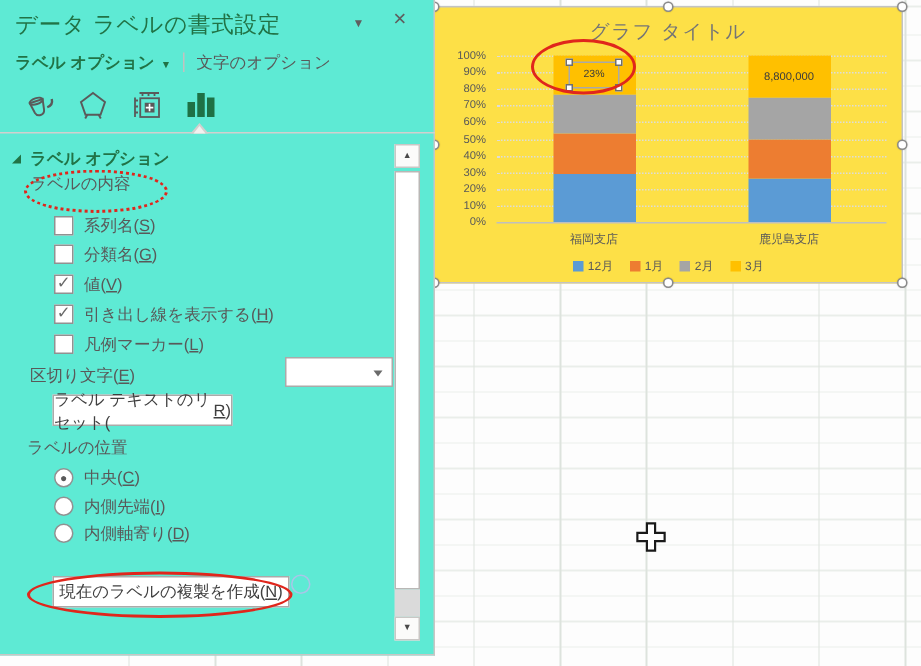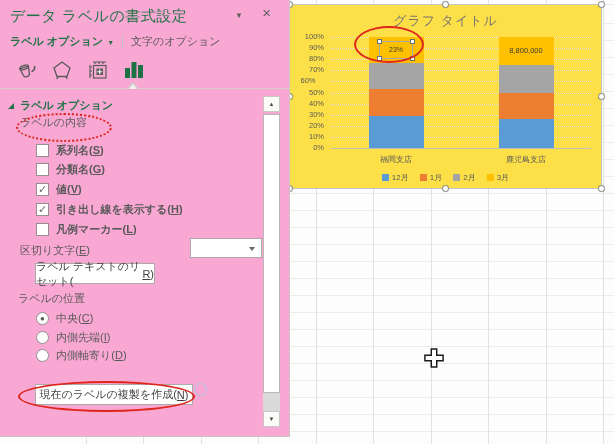--- a/index.html
+++ b/index.html
@@ -13,21 +13,21 @@
     background-color:#fdfdfd;
     background-image:
       repeating-linear-gradient(to right, transparent 0, transparent 56.5px, #dde3dd 56.5px, #dde3dd 57.5px),
       repeating-linear-gradient(to bottom, transparent 0, transparent 16px, #eaeeea 16px, #eaeeea 17px);
     background-position: 29px 0, 0 7px;
   }
 
   
   .pane {
     position:absolute; left:0; top:0; width:290px; height:437px;
-    background:#f9a8d4; border-right:1px solid #c8c6c4; border-bottom:1px solid #c8c6c4;
+    background:#5eead4; border-right:1px solid #c8c6c4; border-bottom:1px solid #c8c6c4;
     z-index:5; font-size:11px;
   }
   .pane-title { position:absolute; left:10px; top:7px; font-size:15px; color:#217346; letter-spacing:.5px; }
   .pane-dd { position:absolute; right:46px; top:11px; font-size:8px; color:#5f5f5f; }
   .pane-close { position:absolute; right:18px; top:5px; font-size:15px; color:#5f5f5f; line-height:16px; }
   .tabs { position:absolute; left:10px; top:33px; height:16px; display:flex; align-items:center; }
   .tab1 { color:#217346; font-weight:bold; }
   .tab1 .dd { font-size:7px; margin-left:4px; color:#217346; }
   .tabsep { width:1px; height:13px; background:#c3c1bf; margin:0 8px; }
   .tab2 { color:#595959; }
@@ -36,21 +36,21 @@
   .divider { position:absolute; left:0; top:88px; width:290px; border-top:1px solid #d2d0ce; }
   .notch-o { position:absolute; left:127px; top:81.5px; width:0; height:0;
     border-left:6px solid transparent; border-right:6px solid transparent; border-bottom:7px solid #d2d0ce; }
   .notch { position:absolute; left:128.5px; top:83.5px; width:0; height:0;
     border-left:4.5px solid transparent; border-right:4.5px solid transparent; border-bottom:5px solid #f2f1ef; }
 
   .sec-head { position:absolute; left:8px; top:98px; color:#217346; font-weight:bold; }
   .sec-tri { display:inline-block; width:0; height:0; border-bottom:6px solid #217346; border-left:6px solid transparent; margin-right:6px; }
   .grp-label { position:absolute; left:20px; top:115px; color:#595959; }
 
-  .cbrow { position:absolute; left:36px; display:flex; align-items:center; height:16px;font-weight:bold; }
+  .cbrow { position:absolute; left:36px; display:flex; align-items:center; height:16px; }
   .cbox { width:13px; height:13px; background:#fff; border:1px solid #919191; margin-right:7px;
           font-size:11px; line-height:11px; text-align:center; color:#6a6a6a; }
   .rrow { position:absolute; left:36px; display:flex; align-items:center; height:14px; }
   .rdot { width:13px; height:13px; background:#fff; border:1px solid #919191; border-radius:50%;
           margin-right:7px; font-size:8px; line-height:11px; text-align:center; color:#5a5a5a; }
   .plabel { color:#595959; }
 
   .seplabel { position:absolute; left:20px; top:243px; }
   .combo { position:absolute; left:190px; top:238px; width:72px; height:20px; background:#fff; border:1px solid #abaaa9; }
   .combo .arr { position:absolute; right:6px; top:8px; width:0; height:0;
@@ -126,21 +126,21 @@
     <div id="plotLayer" style="position:absolute;inset:0;">
         <div class="gridline" style="left: 41px; top: 32px; width: 260px;"></div>
         <div class="ytick" style="left: 2px; top: 27px; width: 32px;">100%</div>
         <div class="gridline" style="left: 41px; top: 43.1px; width: 260px;"></div>
         <div class="ytick" style="left: 2px; top: 38.1px; width: 32px;">90%</div>
         <div class="gridline" style="left: 41px; top: 54.2px; width: 260px;"></div>
         <div class="ytick" style="left: 2px; top: 49.2px; width: 32px;">80%</div>
         <div class="gridline" style="left: 41px; top: 65.3px; width: 260px;"></div>
         <div class="ytick" style="left: 2px; top: 60.3px; width: 32px;">70%</div>
         <div class="gridline" style="left: 41px; top: 76.4px; width: 260px;"></div>
-        <div class="ytick" style="left: 2px; top: 71.4px; width: 32px; text-align: center;">60%</div>
+        <div class="ytick" style="left: 2px; top: 71.4px; width: 32px;">60%</div>
         <div class="gridline" style="left: 41px; top: 87.5px; width: 260px;"></div>
         <div class="ytick" style="left: 2px; top: 82.5px; width: 32px;">50%</div>
         <div class="gridline" style="left: 41px; top: 98.6px; width: 260px;"></div>
         <div class="ytick" style="left: 2px; top: 93.6px; width: 32px;">40%</div>
         <div class="gridline" style="left: 41px; top: 109.7px; width: 260px;"></div>
         <div class="ytick" style="left: 2px; top: 104.7px; width: 32px;">30%</div>
         <div class="gridline" style="left: 41px; top: 120.8px; width: 260px;"></div>
         <div class="ytick" style="left: 2px; top: 115.8px; width: 32px;">20%</div>
         <div class="gridline" style="left: 41px; top: 131.9px; width: 260px;"></div>
         <div class="ytick" style="left: 2px; top: 126.9px; width: 32px;">10%</div>

